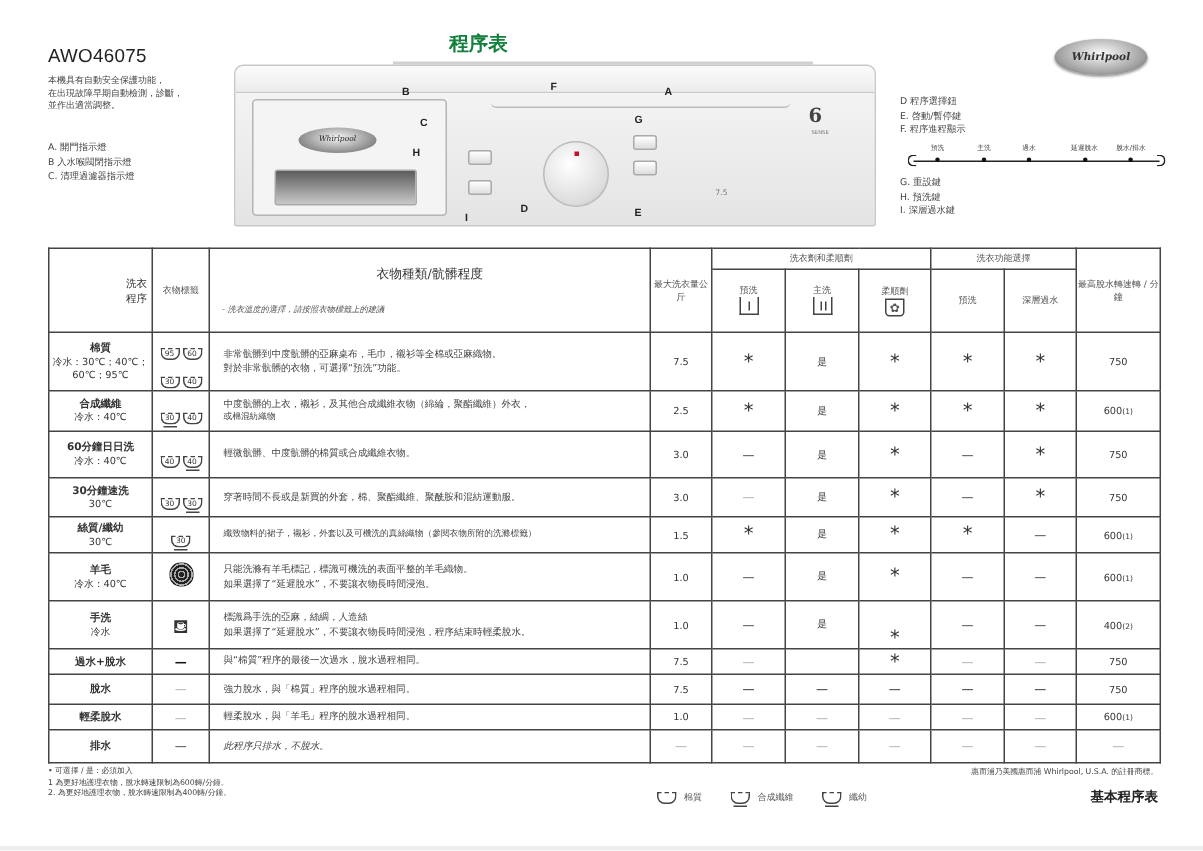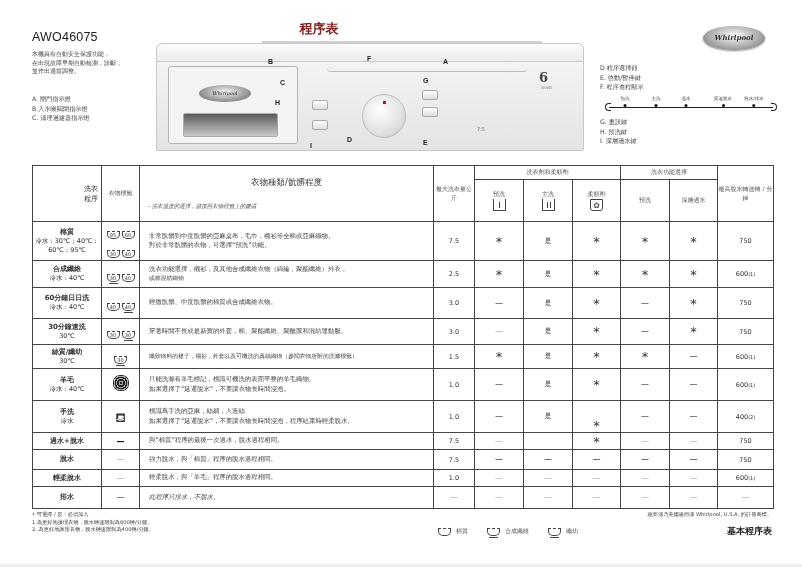--- a/index.html
+++ b/index.html
@@ -1,19 +1,19 @@
 <!DOCTYPE html>
 <html><head>
 <meta charset="utf-8">
 <style>
   * { box-sizing: border-box; margin: 0; padding: 0; }
   html, body { width: 802px; height: 567px; background: #ffffff; overflow: hidden; }
   body { position: relative; font-family: "DejaVu Sans", "Liberation Sans", sans-serif; color: #222; }
 
-  .doc-title { position: absolute; left: 0; top: 20px; width: 638px; text-align: center; font-family: "DejaVu Serif", serif; font-size: 13px; font-weight: bold; color: #7f1d1d; }
+  .doc-title { position: absolute; left: 0; top: 20px; width: 638px; text-align: center; font-family: "DejaVu Serif", serif; font-size: 13px; font-weight: bold; color: #15803d; }
   .title-rule { position: absolute; left: 262px; top: 41px; width: 280px; height: 2px; background: #d0d0d0; }
 
   .model { position: absolute; left: 32px; top: 30px; font-family: "Liberation Sans", sans-serif; font-weight: normal; font-size: 12.5px; letter-spacing: 0.2px; }
   .intro { position: absolute; left: 32px; top: 50px; font-size: 6px; line-height: 8.5px; color: #444; }
   .left-legend { position: absolute; left: 32px; top: 94px; font-size: 6.2px; line-height: 9.5px; color: #444; }
 
   .panel { position: absolute; left: 156px; top: 43px; width: 428px; height: 108px; border-radius: 6px 6px 2px 2px; background: linear-gradient(#f6f6f6, #e4e4e4); border: 1px solid #c8c8c8; }
   .panel-top { position: absolute; left: 0; top: 0; right: 0; height: 18px; background: linear-gradient(#fbfbfb, #ececec); border-bottom: 1px solid #c9c9c9; border-radius: 6px 6px 0 0; }
   .drawer { position: absolute; left: 11px; top: 22px; width: 130px; height: 78px; border: 1px solid #b4b4b4; border-radius: 3px; background: #f4f4f4; }
   .drawer-logo { position: absolute; left: 30px; top: 18px; width: 52px; height: 17px; border-radius: 50%; background: radial-gradient(ellipse at 50% 40%, #f4f4f4, #8a8a8a 70%, #555); }
@@ -198,21 +198,21 @@
     <td class="sym-star">*</td>
     <td class="sym-star">*</td>
     <td class="sym-star">*</td>
     <td class="num-cell"><span>750</span><span class="sub"></span></td>
   </tr>
 
   <tr style="height:27px;">
     <td class="name-cell"><b>合成纖維</b><br><span>冷水：40℃</span></td>
     <td><span class="tub under">30</span><span class="tub">40</span></td>
     <td class="desc-cell">
-          <div>洗衣功能選擇，襯衫，及其他合成纖維衣物（綿綸，聚酯纖維）外衣，</div>
+          <div>中度骯髒的上衣，襯衫，及其他合成纖維衣物（綿綸，聚酯纖維）外衣，</div>
           <div style="font-size:5.8px">或棉混紡織物</div>
         </td>
     <td class="num-cell">2.5</td>
     <td class="sym-star">*</td>
     <td class="sym-yes">是</td>
     <td class="sym-star">*</td>
     <td class="sym-star">*</td>
     <td class="sym-star">*</td>
     <td class="num-cell"><span>600</span><span class="sub">(1)</span></td>
   </tr>

